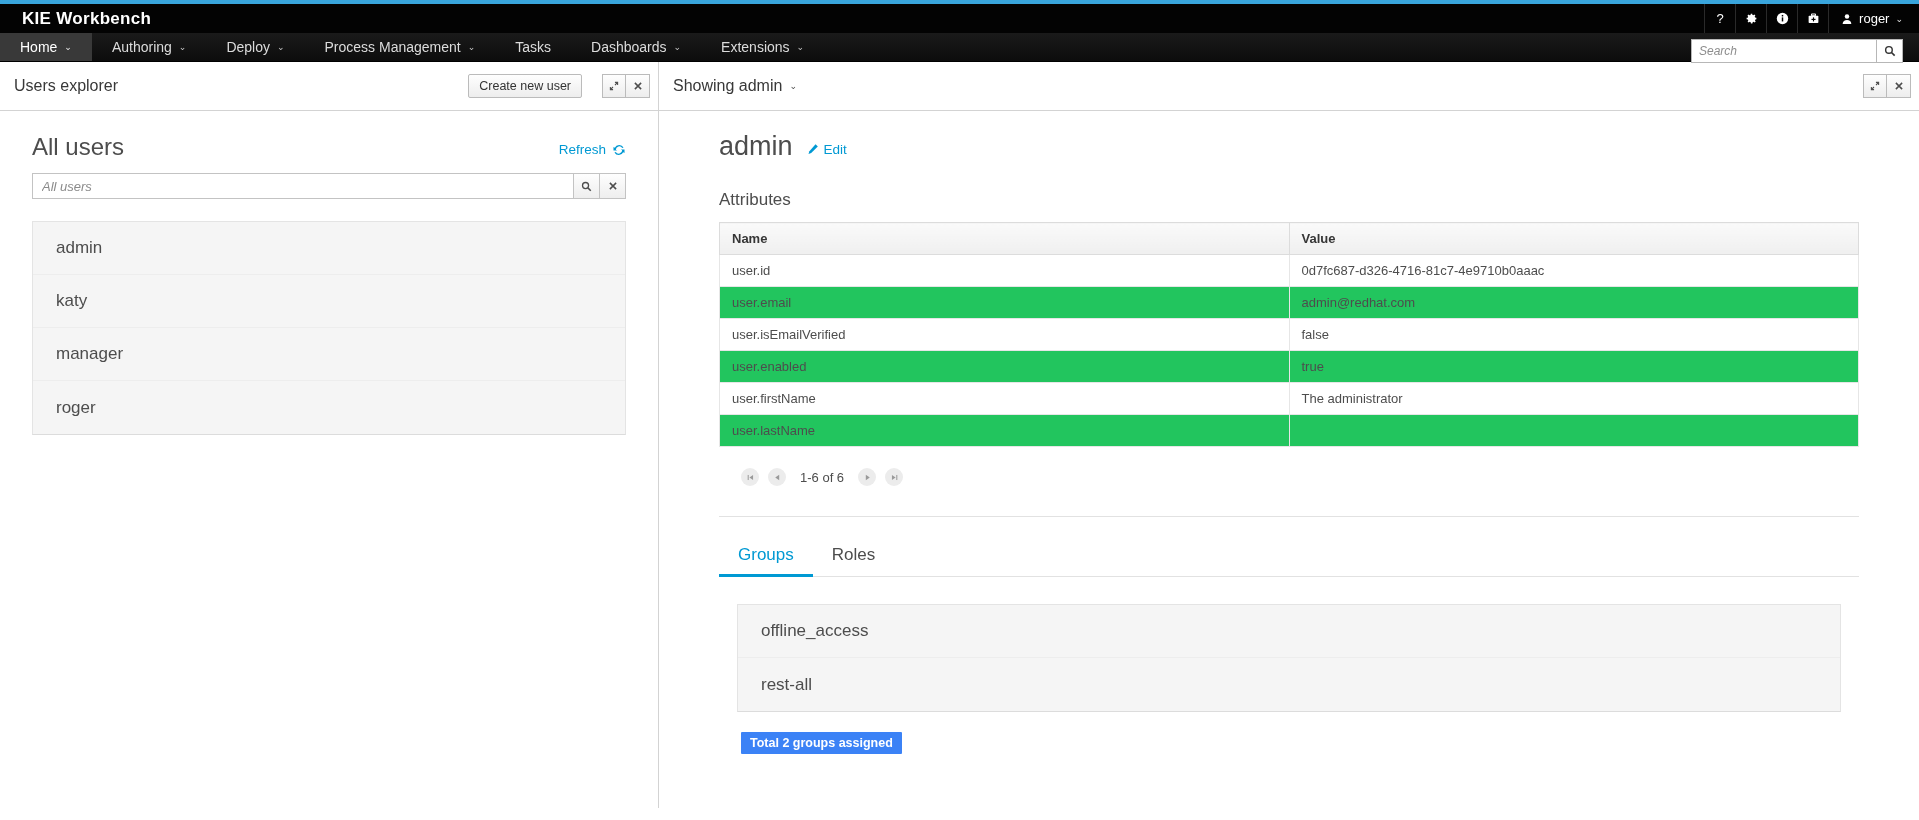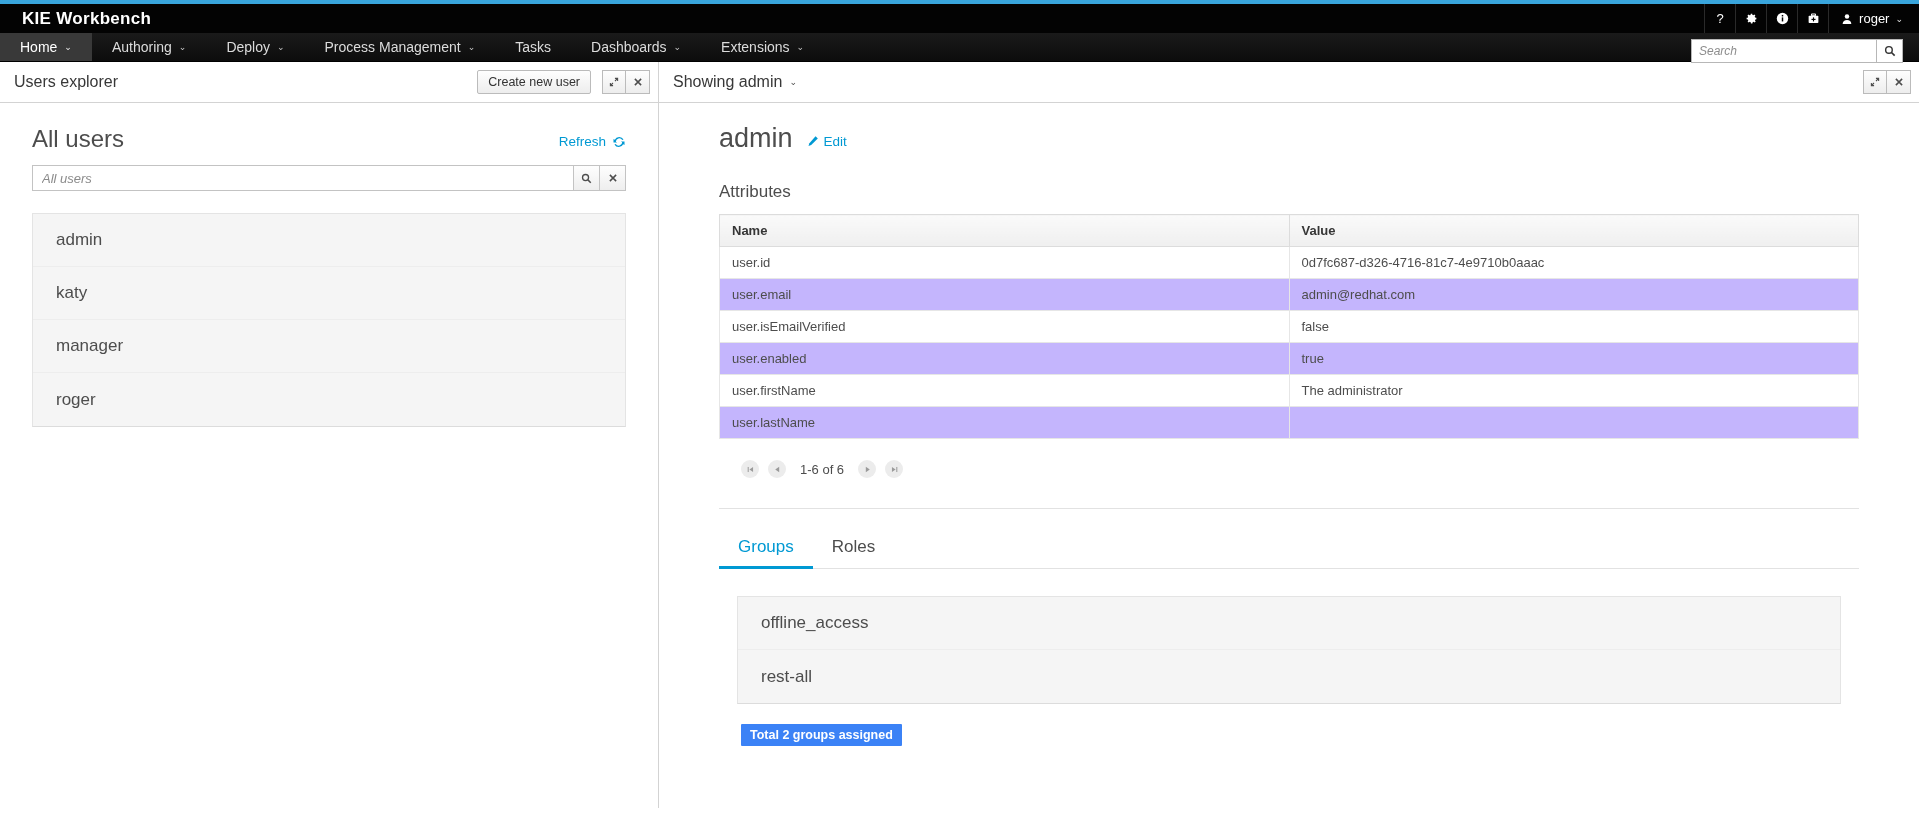--- a/index.html
+++ b/index.html
@@ -127,21 +127,21 @@
   .right-panel {
     flex: 1;
     display: flex;
     flex-direction: column;
     background: #fff;
     overflow: hidden;
   }
 
   
   .panel-head {
-    height: 41px;
+    height: 49px;
     border-bottom: 1px solid #d3d3d3;
     display: flex;
     align-items: center;
     padding: 0 8px 0 14px;
     background: #fff;
     flex-shrink: 0;
   }
   .panel-head-title {
     font-size: 16px;
     color: #383838;
@@ -159,21 +159,21 @@
   .btn-default {
     height: 24px;
     padding: 0 10px;
     background: linear-gradient(#fefefe, #ededed);
     border: 1px solid #bbb;
     border-radius: 2px;
     font-size: 12.5px;
     color: #333;
     cursor: pointer;
     font-family: "Liberation Sans", sans-serif;
-    margin-right: 11px;
+    margin-right: 20px;
   }
   .icon-btn {
     width: 24px; height: 24px;
     background: linear-gradient(#fefefe, #ededed);
     border: 1px solid #bbb;
     display: flex; align-items: center; justify-content: center;
     font-size: 11px;
     color: #4d4d4d;
     cursor: pointer;
   }
@@ -294,21 +294,21 @@
   }
   table.attrs td {
     padding: 8px 12px;
     border: 1px solid #e6e6e6;
     color: #4d4d4d;
     height: 32px;
     overflow: hidden;
     white-space: nowrap;
   }
   table.attrs tr.odd td { background: #fff; }
-  table.attrs tr.even td { background: #c4b5fd; }
+  table.attrs tr.even td { background: #22c55e; }
 
   
   .pager {
     display: flex;
     align-items: center;
     gap: 9px;
     margin: 21px 0 0 22px;
   }
   .pager-btn {
     width: 18px; height: 18px;

